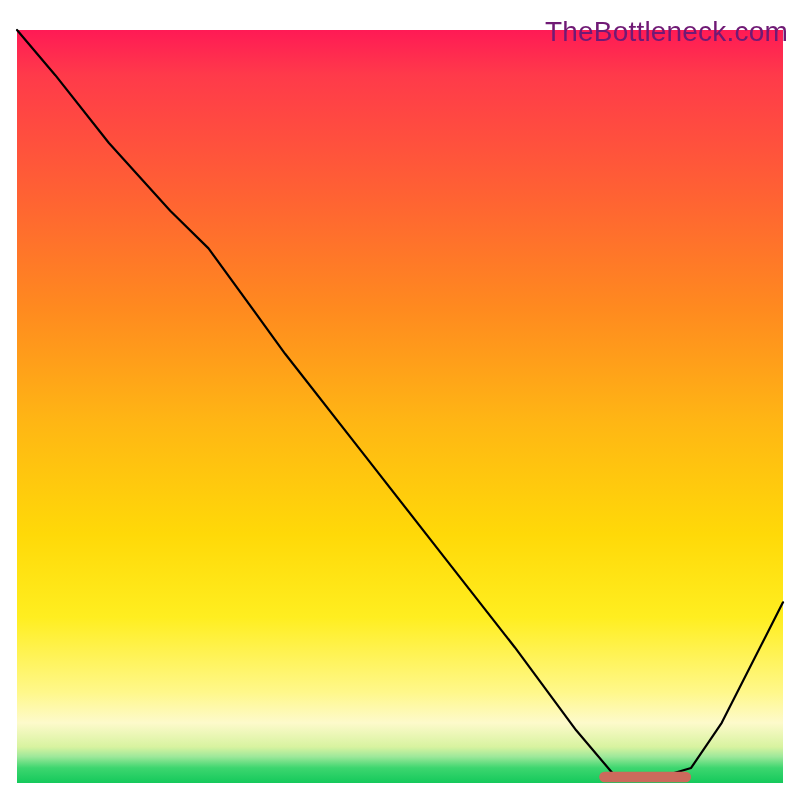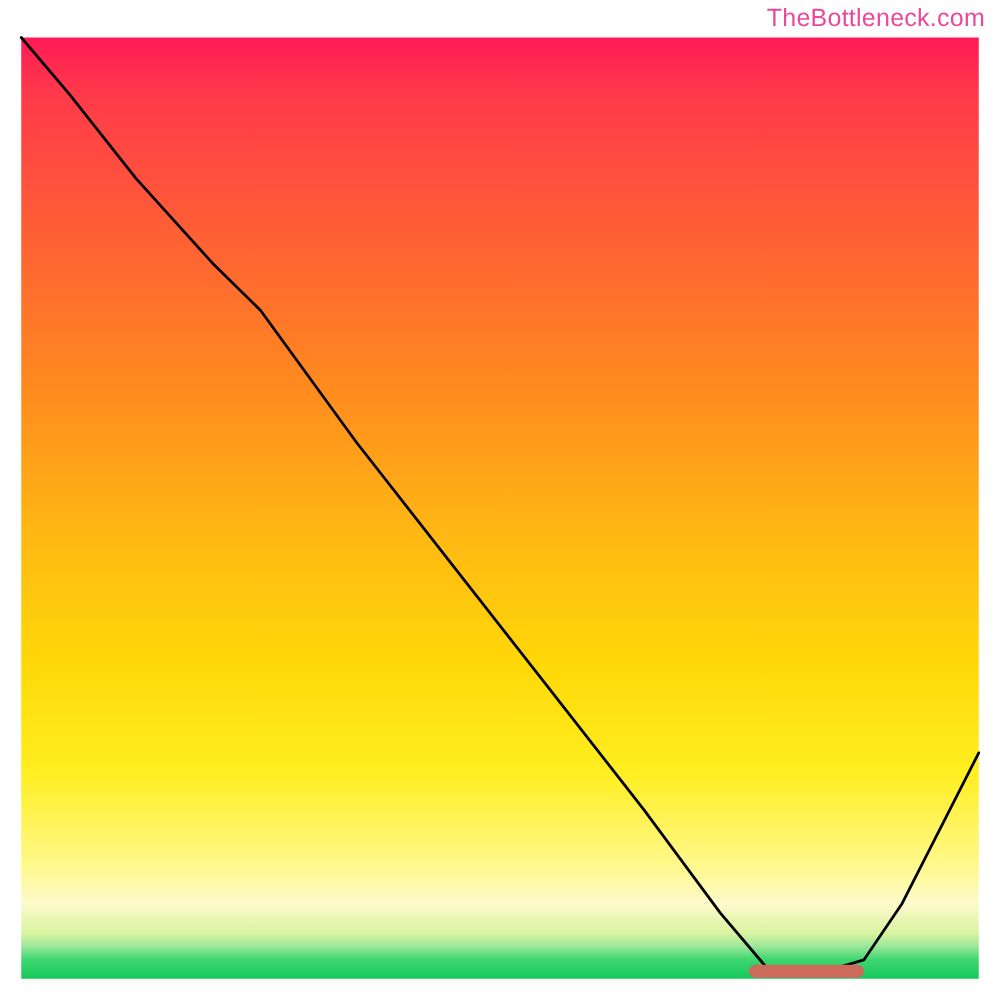--- a/index.html
+++ b/index.html
@@ -11,24 +11,24 @@
     background: #ffffff;
     font-family: Arial, Helvetica, sans-serif;
   }
   .chart-wrapper {
     position: relative;
     width: 800px;
     height: 800px;
   }
   .watermark {
     position: absolute;
-    top: 4px;
+    top: 16px;
     right: 12px;
-    color: #ec4899;
-    font-size: 20px;
+    color: #701a75;
+    font-size: 28px;
     font-weight: 500;
     letter-spacing: 0.2px;
     z-index: 3;
   }
   .plot {
     position: absolute;
     left: 17px;
     top: 30px;
     width: 766px;
     height: 753px;

